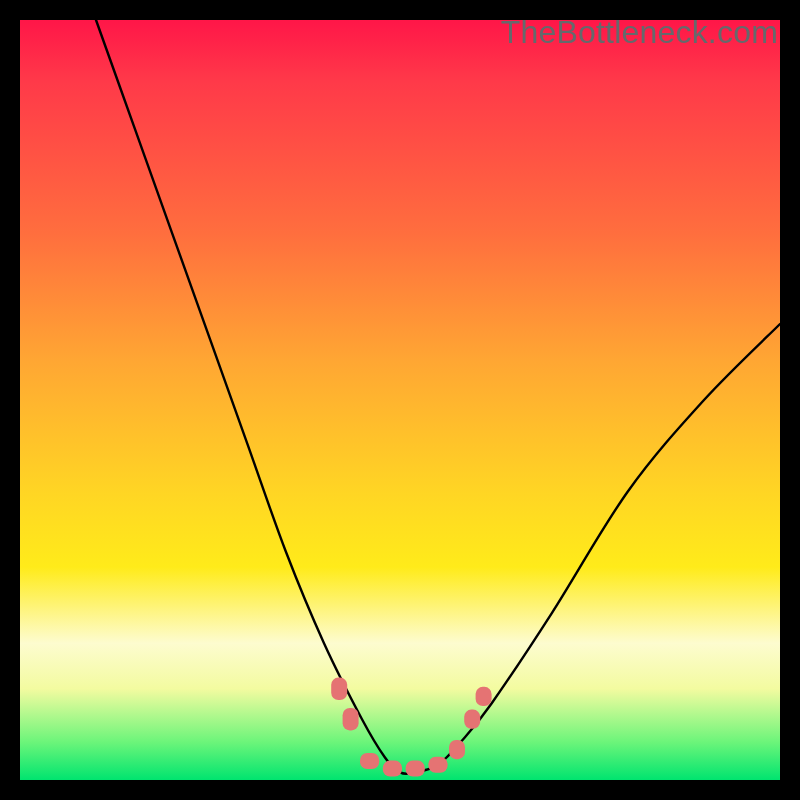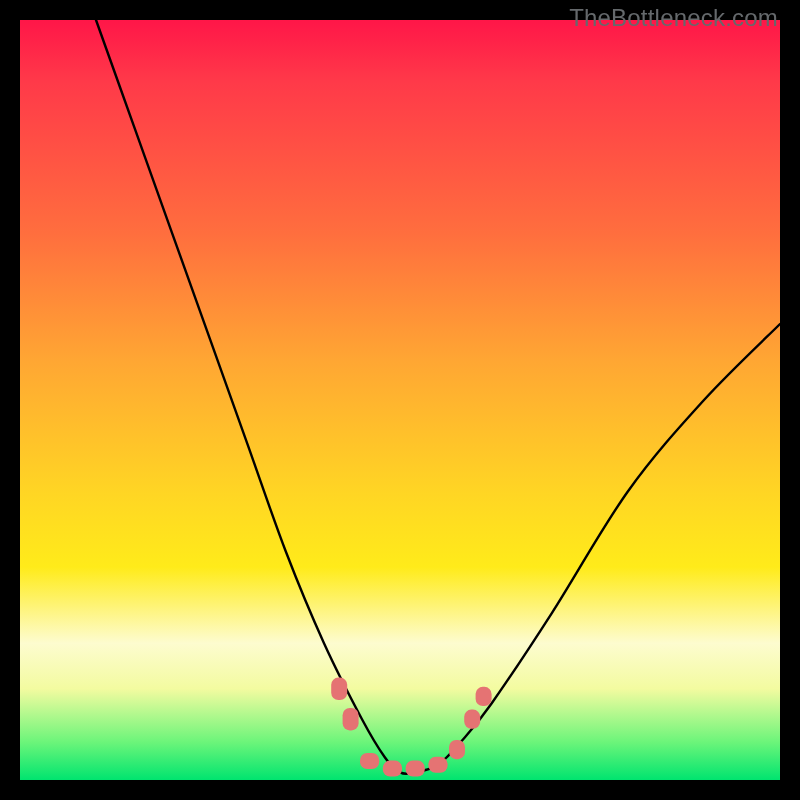--- a/index.html
+++ b/index.html
@@ -32,23 +32,23 @@
       #ffa733 45%,
       #ffd524 62%,
       #ffeb1a 72%,
       #fdfccf 82%,
       #f3fba0 88%,
       #6cf57a 95%,
       #00e46f 100%);
   }
   .watermark {
     position: absolute;
-    top: 4px;
+    top: 14px;
     right: 22px;
-    font-size: 24px;
+    font-size: 32px;
     font-weight: 500;
     color: #65696c;
     letter-spacing: 0.2px;
   }
   svg.curve {
     position: absolute;
     top: 0;
     left: 0;
     width: 760px;
     height: 760px;

